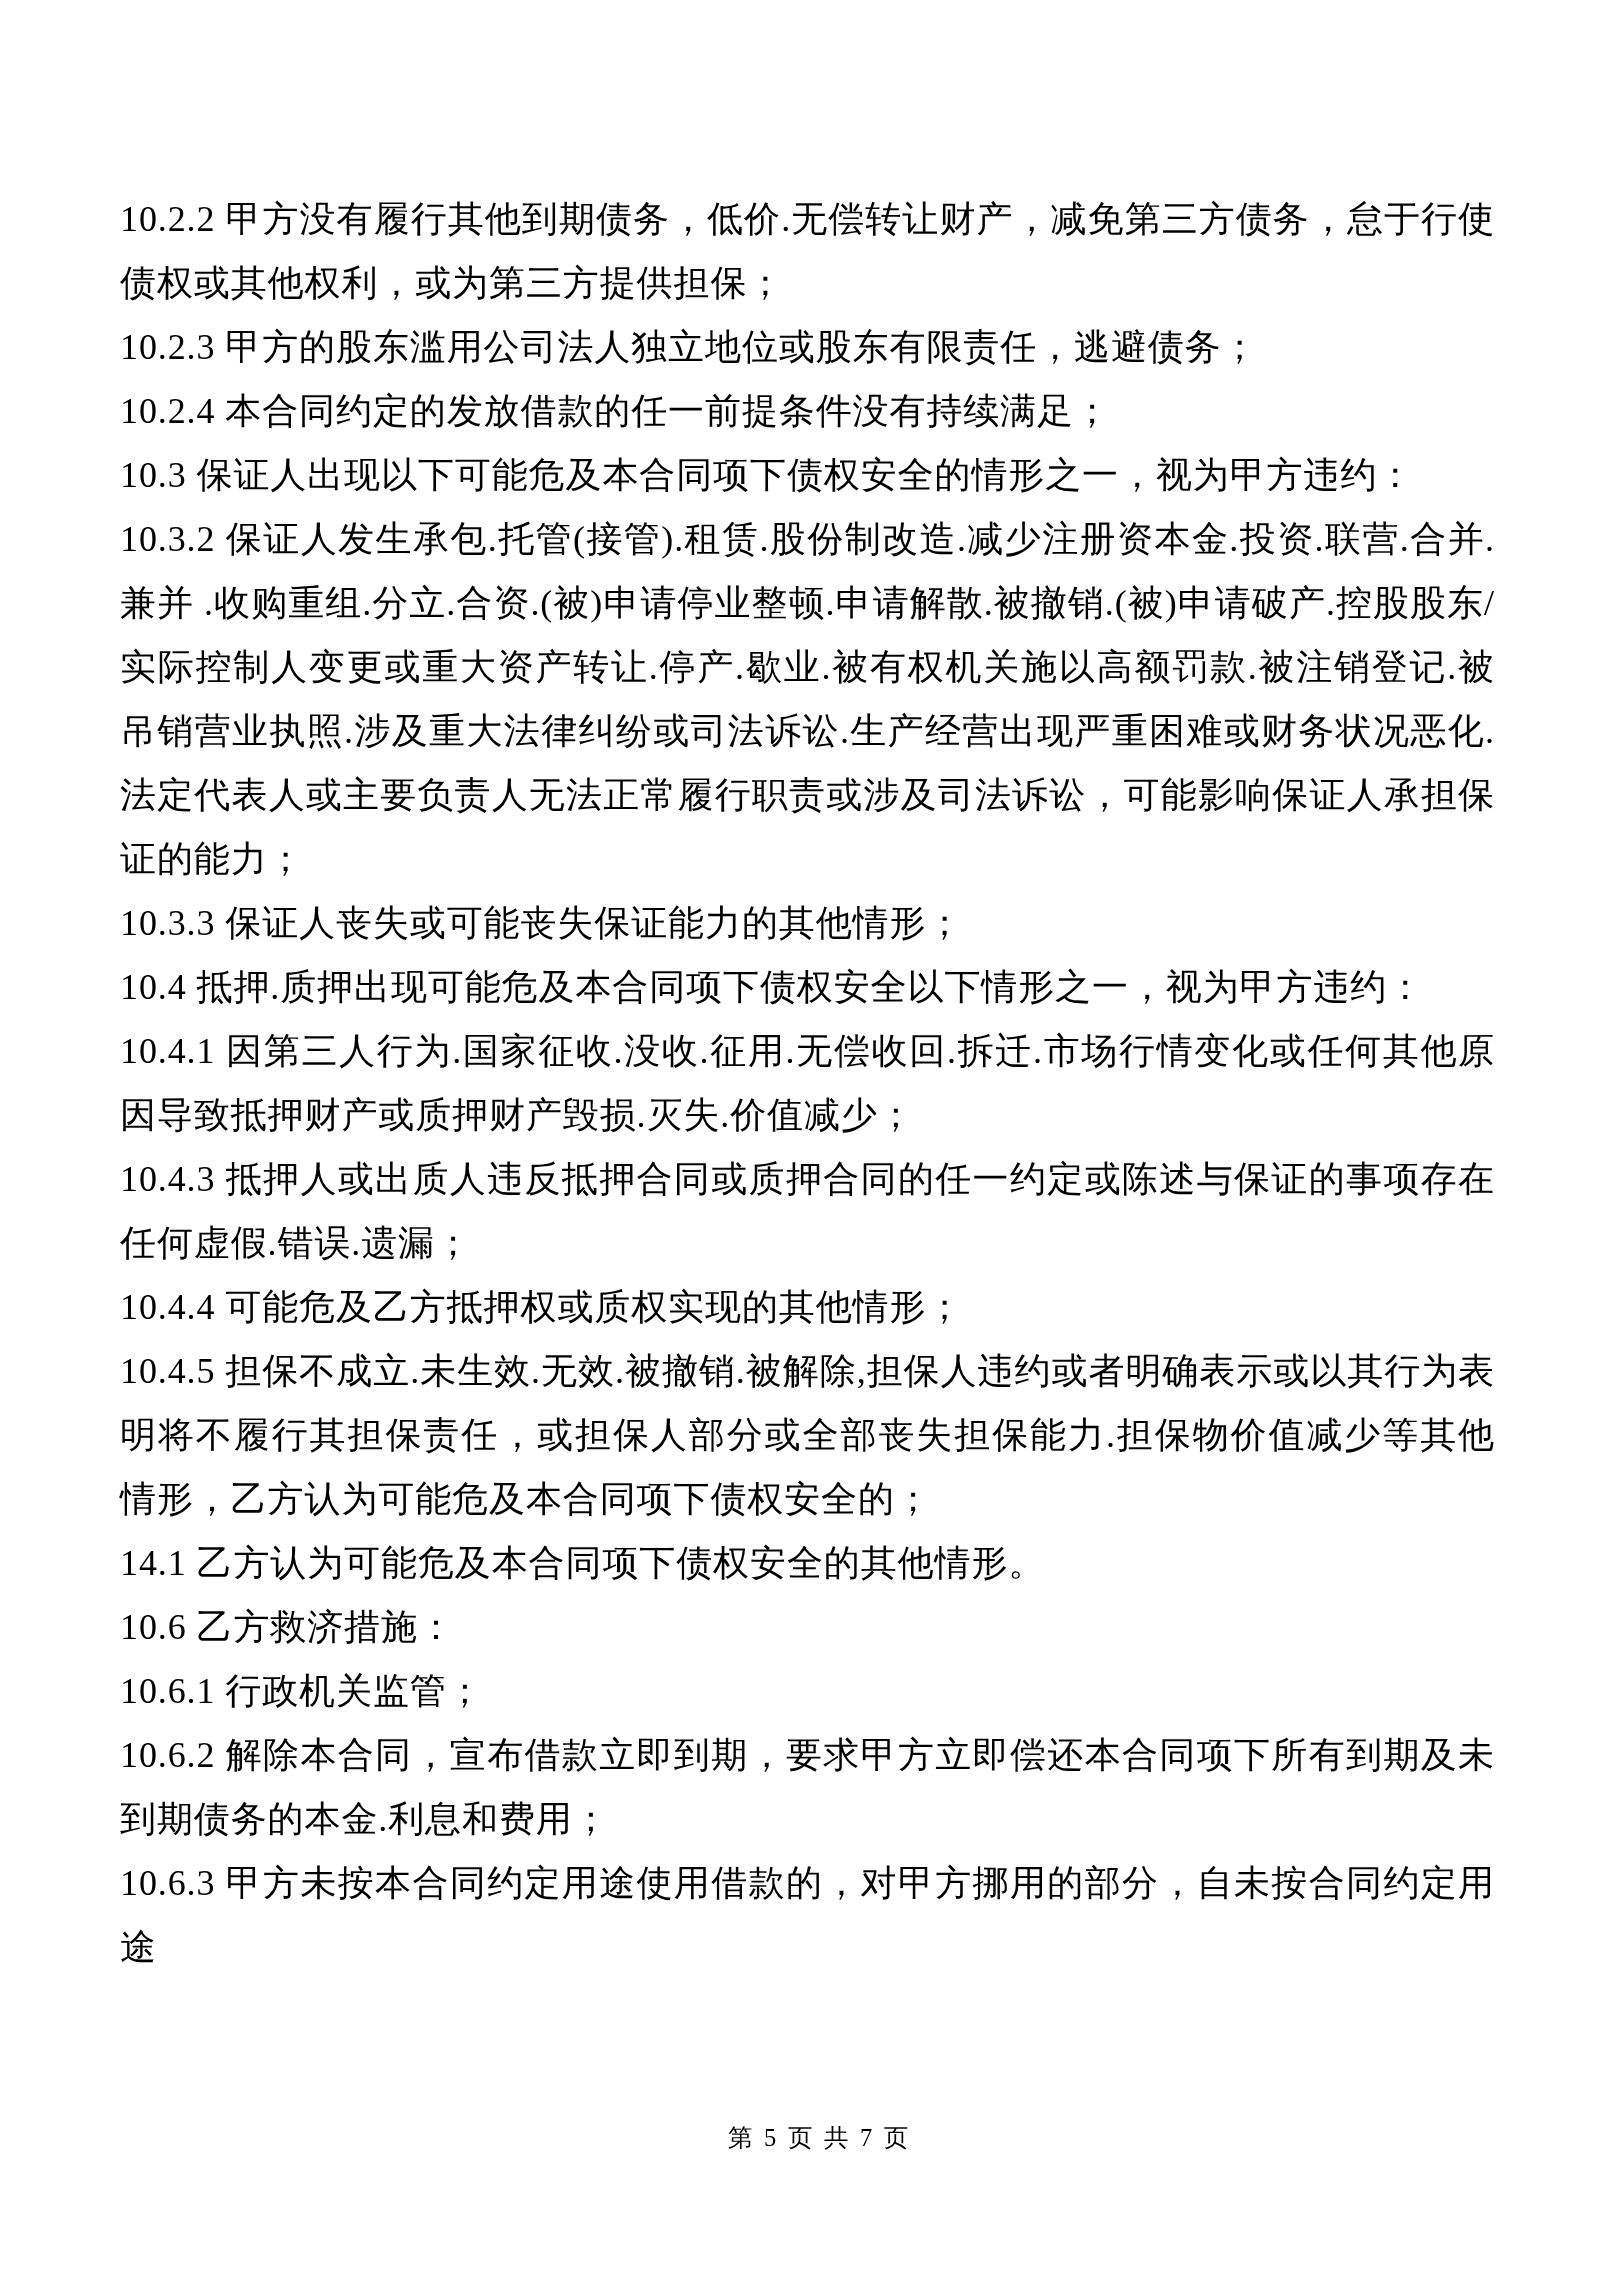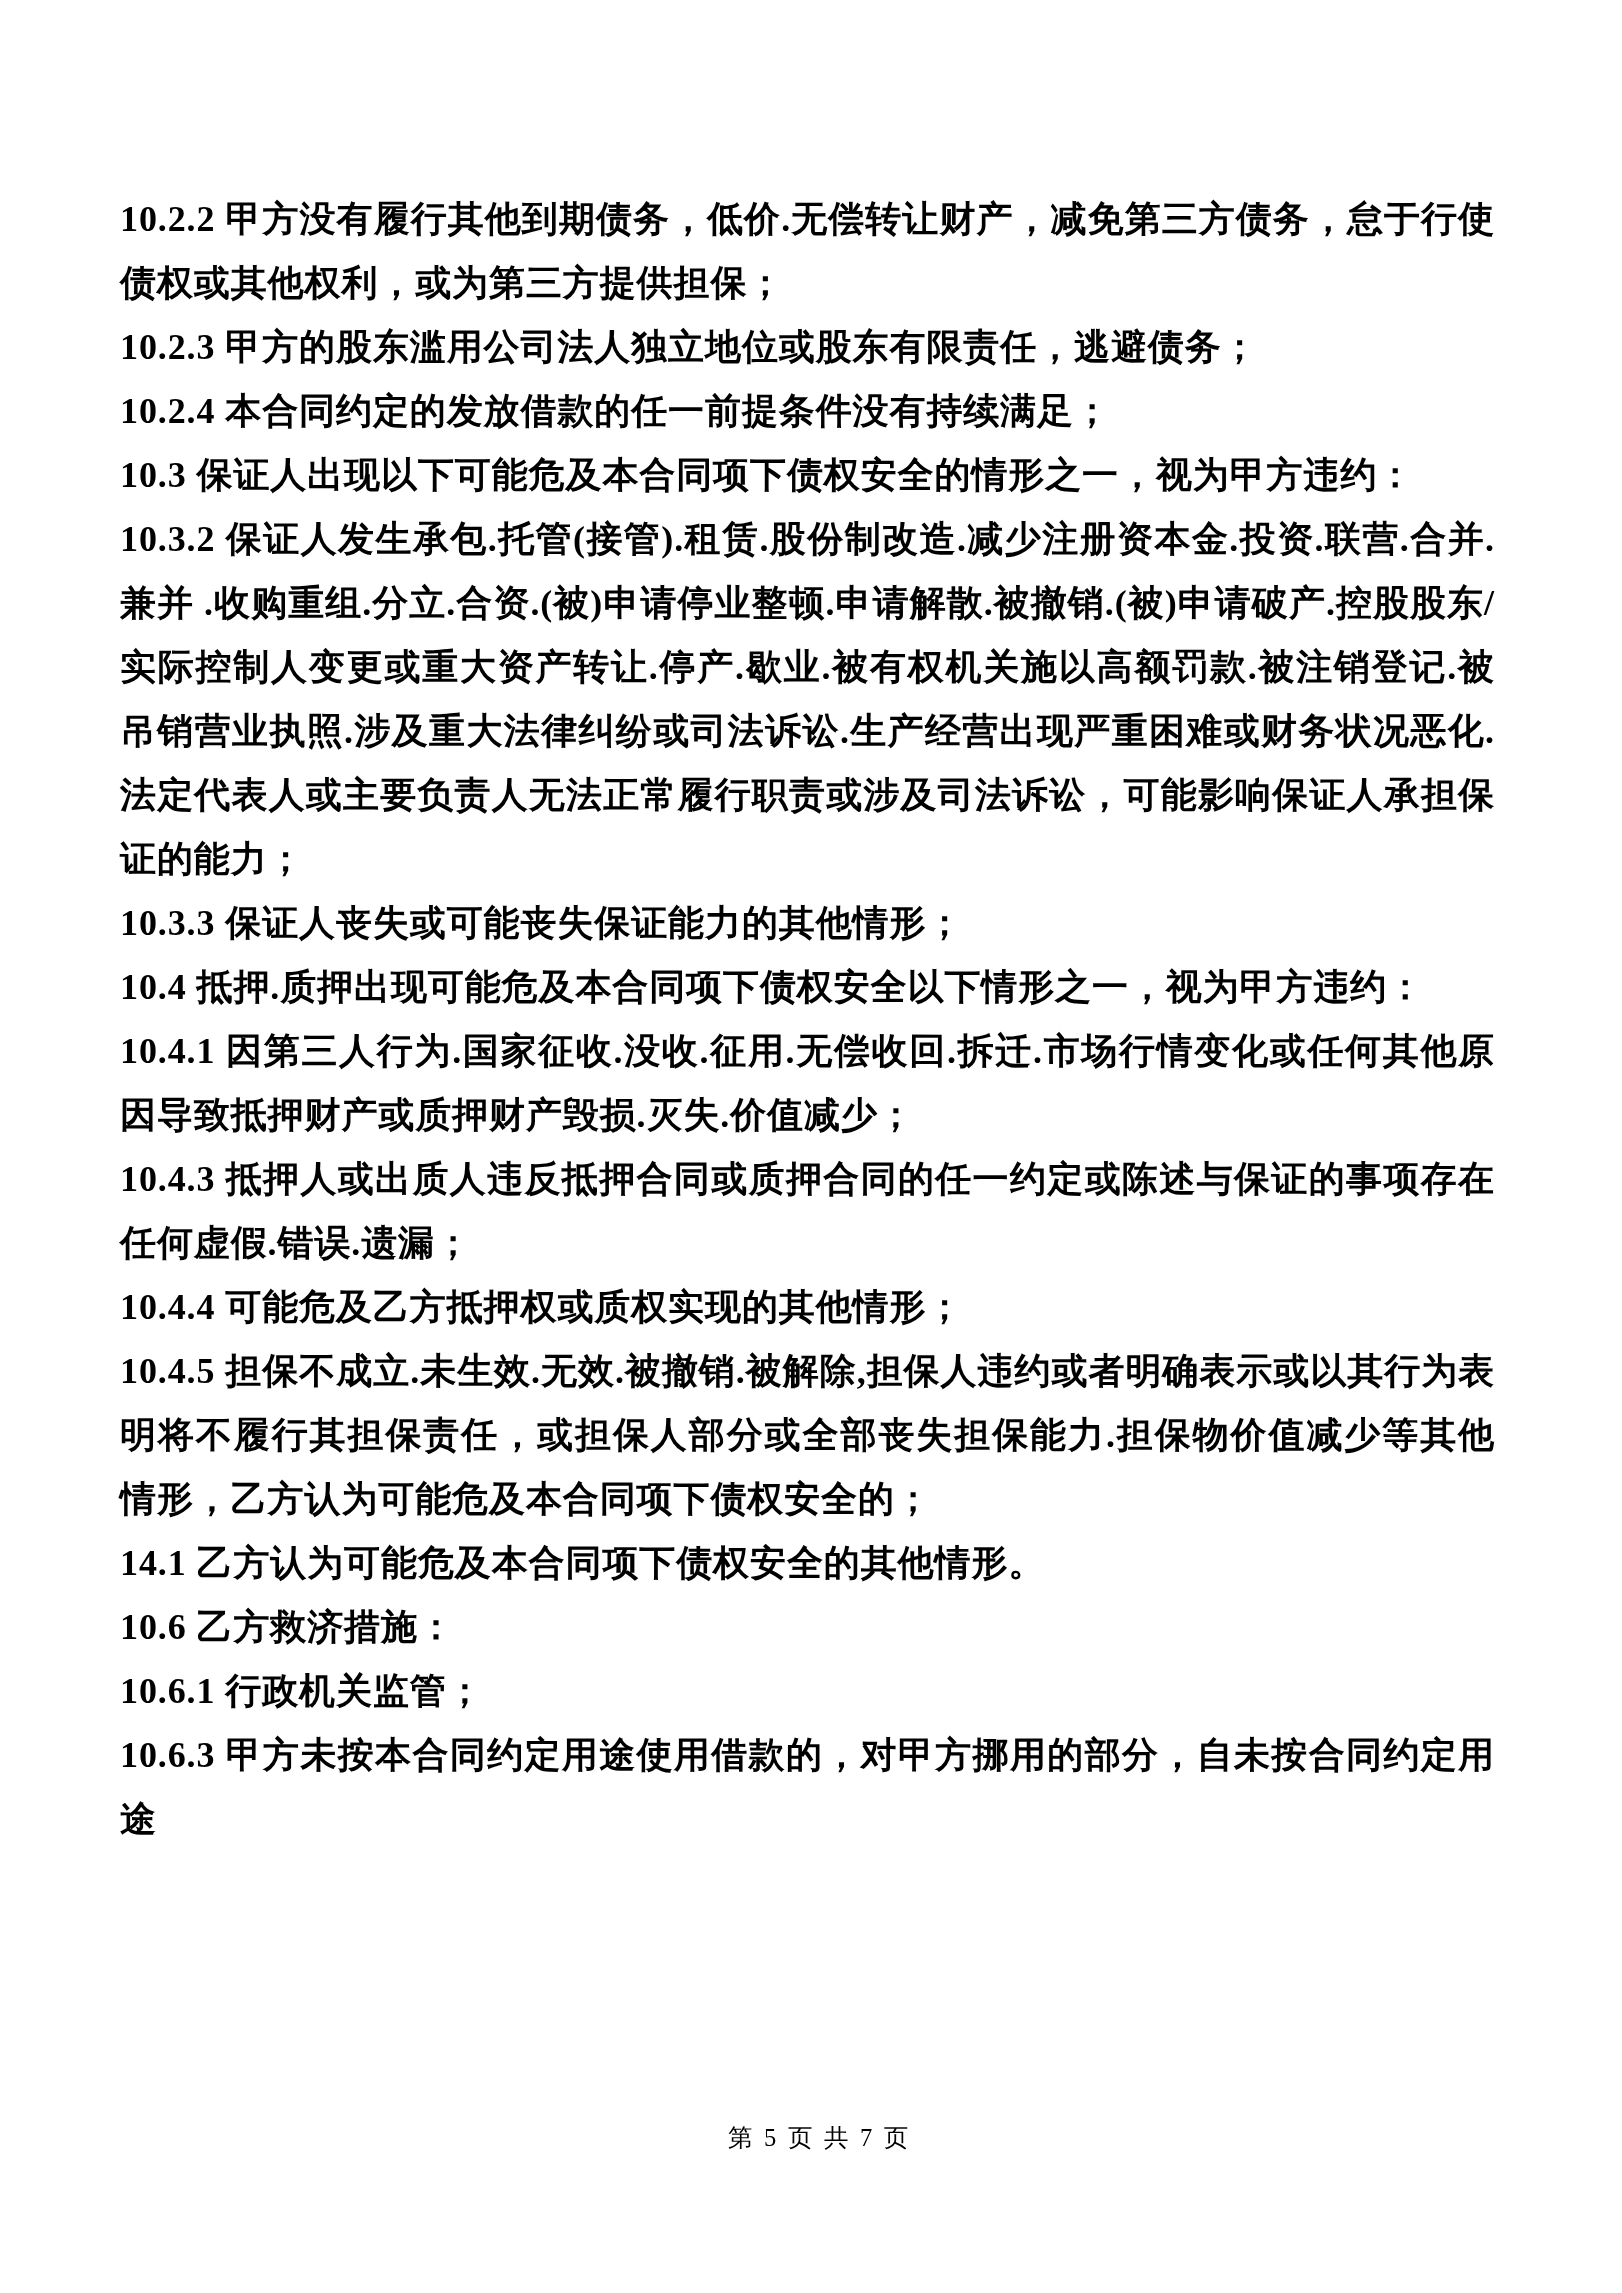--- a/index.html
+++ b/index.html
@@ -18,21 +18,20 @@
     width: 1623px;
     height: 2294px;
     background: #ffffff;
     overflow: hidden;
   }
   .content {
     position: absolute;
     top: 187px;
     left: 120px;
     right: 128px;
-    font-weight: bold;
   }
   .para {
     margin: 0;
     font-size: 36px;
     line-height: 64px;
     text-align: justify;
     letter-spacing: 0.9px;
     word-break: break-all;
   }
   .pagefooter {
@@ -58,17 +57,18 @@
     <p class="para">10.3.2 保证人发生承包.托管(接管).租赁.股份制改造.减少注册资本金.投资.联营.合并.兼并 .收购重组.分立.合资.(被)申请停业整顿.申请解散.被撤销.(被)申请破产.控股股东/实际控制人变更或重大资产转让.停产.歇业.被有权机关施以高额罚款.被注销登记.被吊销营业执照.涉及重大法律纠纷或司法诉讼.生产经营出现严重困难或财务状况恶化.法定代表人或主要负责人无法正常履行职责或涉及司法诉讼，可能影响保证人承担保证的能力；</p>
     <p class="para">10.3.3 保证人丧失或可能丧失保证能力的其他情形；</p>
     <p class="para">10.4 抵押.质押出现可能危及本合同项下债权安全以下情形之一，视为甲方违约：</p>
     <p class="para">10.4.1 因第三人行为.国家征收.没收.征用.无偿收回.拆迁.市场行情变化或任何其他原因导致抵押财产或质押财产毁损.灭失.价值减少；</p>
     <p class="para">10.4.3 抵押人或出质人违反抵押合同或质押合同的任一约定或陈述与保证的事项存在任何虚假.错误.遗漏；</p>
     <p class="para">10.4.4 可能危及乙方抵押权或质权实现的其他情形；</p>
     <p class="para">10.4.5 担保不成立.未生效.无效.被撤销.被解除,担保人违约或者明确表示或以其行为表明将不履行其担保责任，或担保人部分或全部丧失担保能力.担保物价值减少等其他情形，乙方认为可能危及本合同项下债权安全的；</p>
     <p class="para">14.1 乙方认为可能危及本合同项下债权安全的其他情形。</p>
     <p class="para">10.6 乙方救济措施：</p>
     <p class="para">10.6.1 行政机关监管；</p>
+    <p class="para">10.6.2 解除本合同，宣布借款立即到期，要求甲方立即偿还本合同项下所有到期及未到期债务的本金.利息和费用；</p>
     <p class="para">10.6.3 甲方未按本合同约定用途使用借款的，对甲方挪用的部分，自未按合同约定用途</p>
   </main>
   <footer class="pagefooter">第 5 页 共 7 页</footer>
 </div>
 
 
 </body></html>

